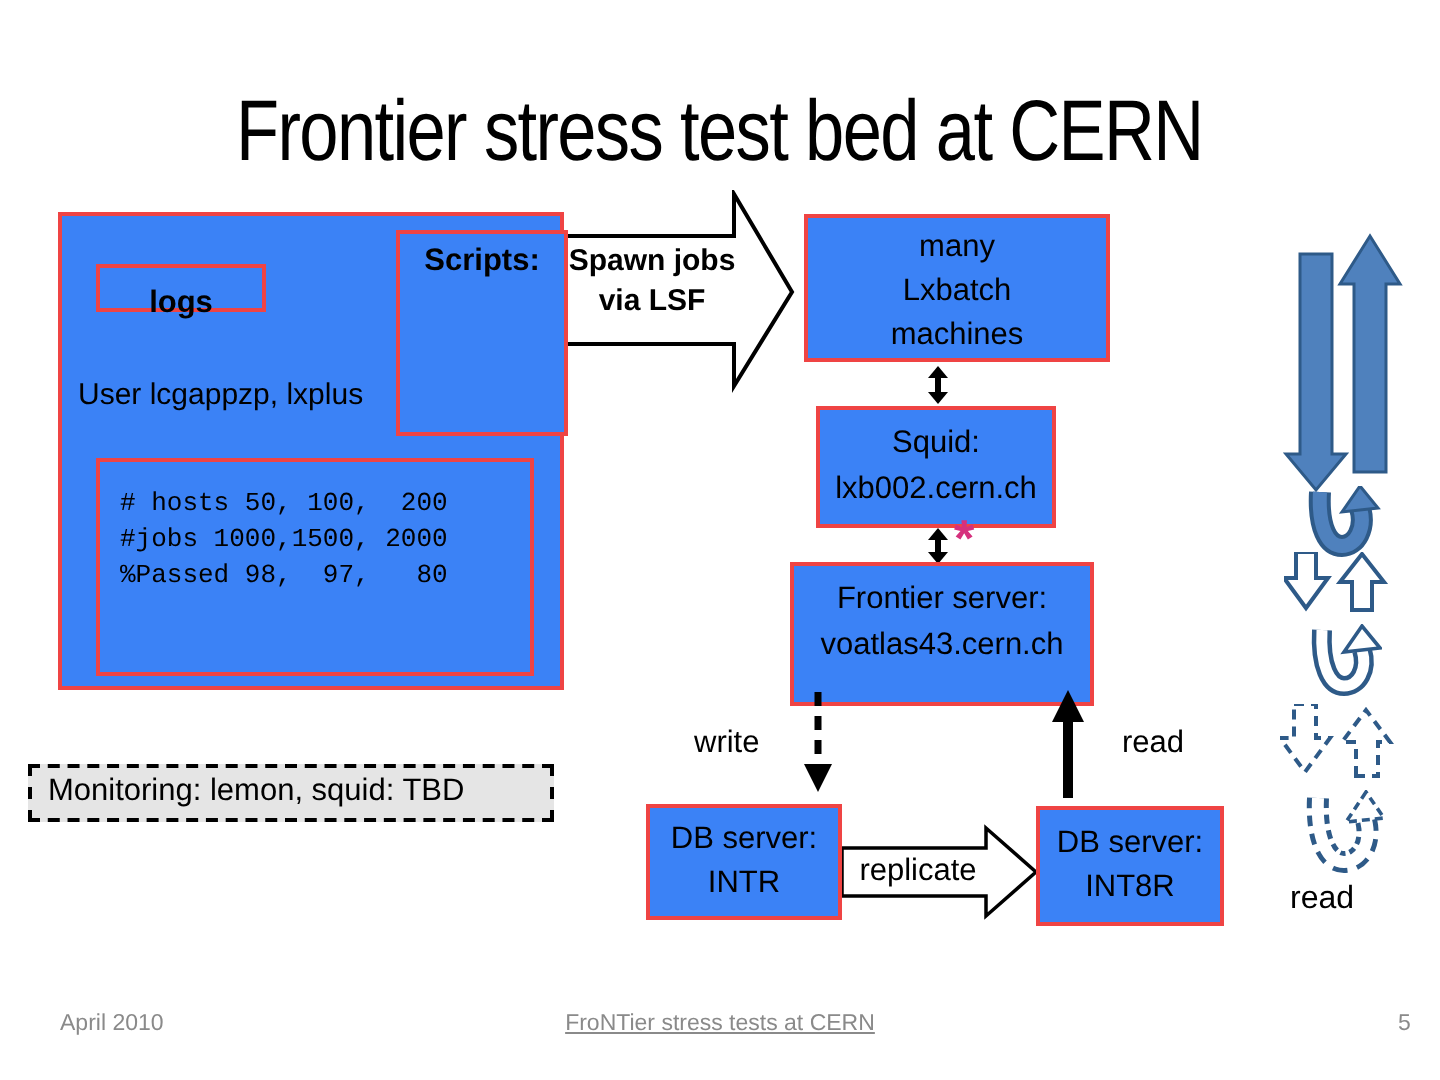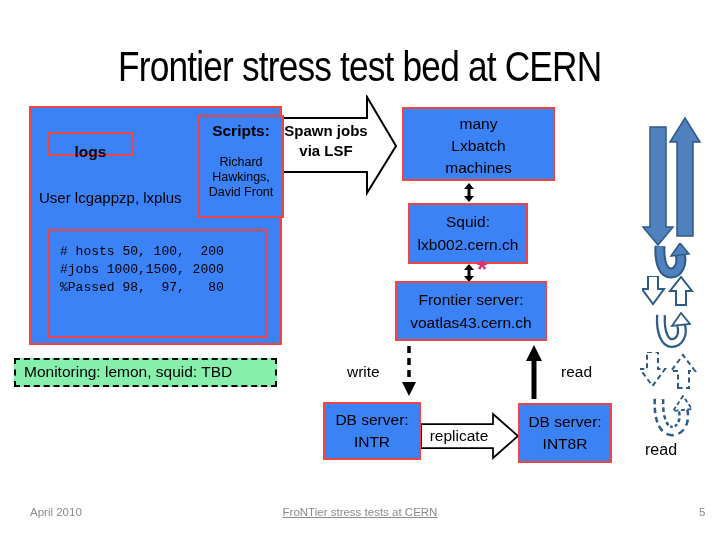--- a/index.html
+++ b/index.html
@@ -6,39 +6,39 @@
   #slide{
     position:relative;width:720px;height:540px;background:#ffffff;overflow:hidden;
     font-family:"Liberation Sans",sans-serif;color:#000;
   }
   .title{
     position:absolute;left:0;right:0;top:42px;text-align:center;
     font-size:43px;font-weight:400;color:#000000;white-space:nowrap;
   }
   .title-inner{display:inline-block;transform:scaleX(0.82);transform-origin:center;letter-spacing:-1px;}
   .box{position:absolute;background:#3b82f6;border:2px solid #ef4444;box-sizing:border-box;text-align:center;}
-  .dashedbox{position:absolute;background:#86efac;border:2px dashed #000;box-sizing:border-box;text-align:left;}
+  .dashedbox{position:absolute;background:#e5e5e5;border:2px dashed #000;box-sizing:border-box;text-align:left;margin-top:24px;}
   .pre{white-space:pre-line;}
   .mono{font-family:"Liberation Mono",monospace;white-space:pre;font-size:13px;line-height:18px;}
   .lbl{position:absolute;font-size:15.5px;}
   .outer-box{left:29px;top:106px;width:253px;height:239px;z-index:1;}
   .logs-box{left:48px;top:132px;width:85px;height:24px;z-index:2;font-weight:bold;font-size:15.5px;line-height:36px;}
   .user-text{left:39px;top:189px;z-index:2;font-size:15px;}
   .scripts-box{left:198px;top:115px;width:86px;height:103px;z-index:4;}
   .scripts-title{font-weight:bold;font-size:15.5px;margin-top:5px;}
   .scripts-authors{font-size:12.5px;line-height:15px;margin-top:15px;}
   .summary-box{left:48px;top:229px;width:219px;height:109px;z-index:2;text-align:left;}
   .summary-title{font-weight:bold;font-size:15.5px;margin:6px 0 0 10px;}
   .summary-code{margin:12px 0 0 10px;}
   .spawn-svg{position:absolute;left:272px;top:95px;z-index:3;}
   .spawn-text{position:absolute;left:282px;top:121px;width:88px;z-index:5;text-align:center;
     font-weight:bold;font-size:15px;line-height:20px;}
   .lxbatch-box{left:402px;top:107px;width:153px;height:74px;font-size:15.5px;line-height:22px;padding-top:4px;}
   .squid-box{left:408px;top:203px;width:120px;height:61px;font-size:15.5px;line-height:23px;padding-top:5px;}
-  .frontier-box{left:395px;top:281px;width:152px;height:60px;font-size:15.5px;line-height:23px;padding-top:5px;}
+  .frontier-box{left:395px;top:281px;width:152px;height:72px;font-size:15.5px;line-height:23px;padding-top:5px;}
   .intr-box{left:323px;top:402px;width:98px;height:58px;font-size:15.5px;line-height:22px;padding-top:5px;}
   .int8r-box{left:518px;top:403px;width:94px;height:60px;font-size:15.5px;line-height:22px;padding-top:6px;}
   .replicate-svg{position:absolute;left:421px;top:411px;}
   .replicate-label{position:absolute;left:421px;top:427px;width:76px;text-align:center;font-size:15.5px;}
   .star-main{position:absolute;left:477px;top:254px;font-size:26px;font-weight:bold;}
   .monitoring-box{left:14px;top:358px;width:263px;height:29px;font-size:15.5px;line-height:24px;padding-left:8px;}
   .limitations-box{left:14px;top:397px;width:304px;height:71px;font-size:15.5px;line-height:21.5px;padding:3px 0 0 8px;}
   .footer{position:absolute;top:506px;font-size:11.5px;color:#8a8a8a;}
   .footer-center{left:0;right:0;text-align:center;text-decoration:underline;}
   .abs{position:absolute;}
@@ -59,23 +59,20 @@
   <svg class="spawn-svg" width="128" height="102" viewBox="0 0 128 102">
     <polygon points="0,23 95,23 95,2 124,51 95,98 95,77 0,77" fill="#ffffff" stroke="#000000" stroke-width="2"></polygon>
   </svg>
   <div class="spawn-text">
     <div>Spawn jobs</div>
     <div>via LSF</div>
   </div>
 
   <div class="box scripts-box">
     <div class="scripts-title">Scripts:</div>
-    <div class="scripts-authors pre">Richard
-Hawkings,
-David Front</div>
   </div>
 
   <div class="box summary-box">
     <div class="summary-code">
       <div class="mono"># hosts 50, 100,  200</div>
       <div class="mono">#jobs 1000,1500, 2000</div>
       <div class="mono">%Passed 98,  97,   80</div>
     </div>
   </div>
 

